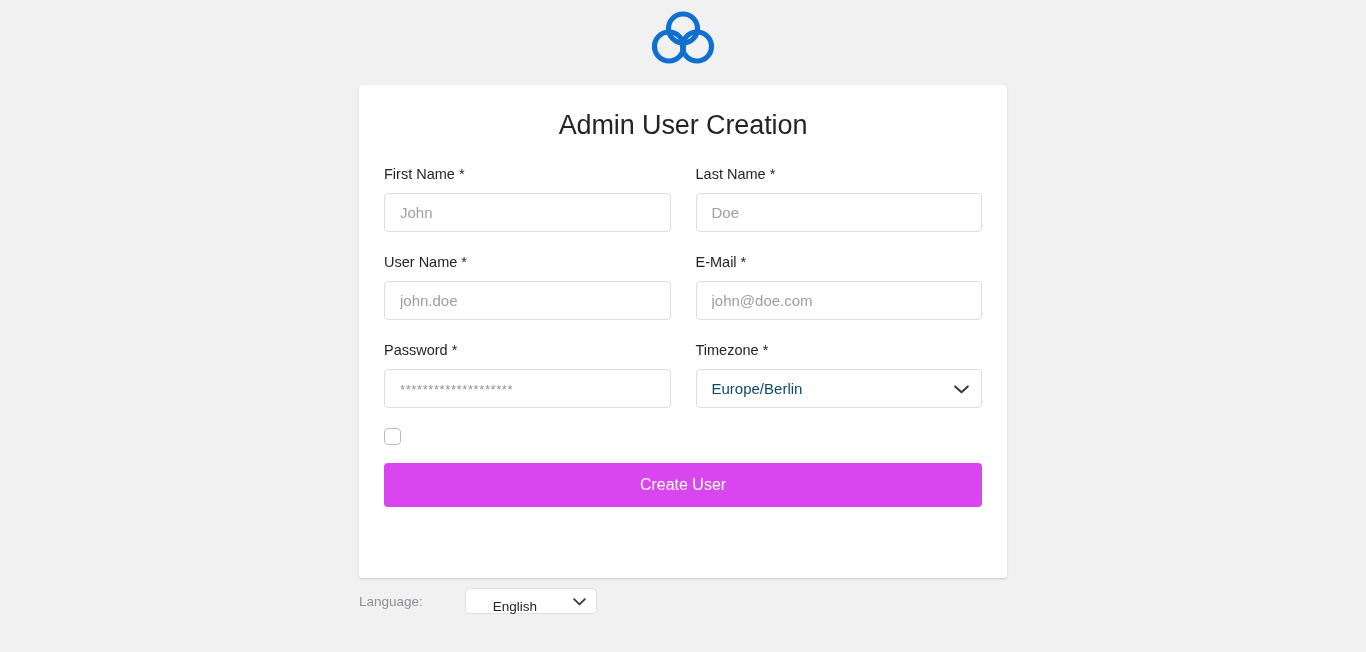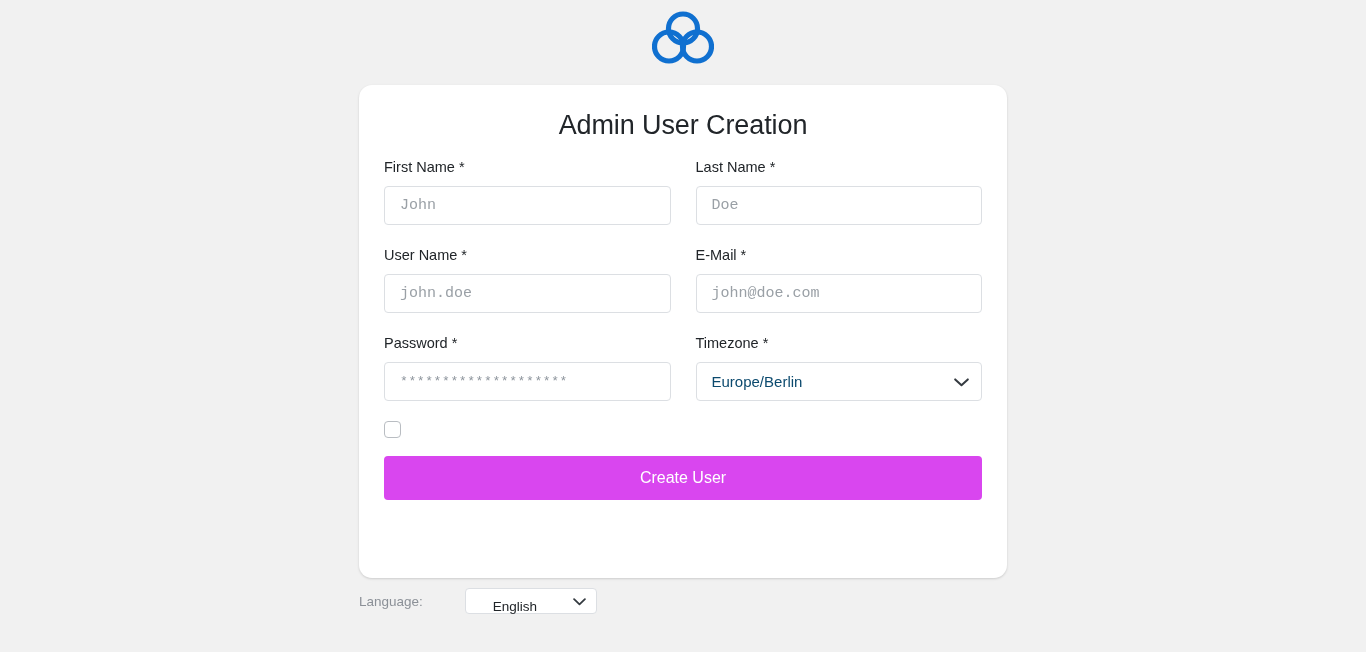--- a/index.html
+++ b/index.html
@@ -37,40 +37,40 @@
   }
 
   
   .card {
     position: absolute;
     left: 359px;
     top: 85px;
     width: 648px;
     height: 493px;
     background: #ffffff;
-    border-radius: 13px;
+    border-radius: 3px;
     box-shadow: 0 1px 3px rgba(0,0,0,0.10), 0 1px 2px rgba(0,0,0,0.06);
     box-sizing: border-box;
   }
 
   .card-title {
     margin: 0;
     padding-top: 25px;
     text-align: center;
     font-size: 27px;
     font-weight: normal;
     color: #212529;
     letter-spacing: -0.1px;
   }
 
   
   .form {
     position: absolute;
     left: 25px;
-    top: 74px;
+    top: 81px;
     width: 598px;
   }
 
   .grid {
     display: flex;
     flex-wrap: wrap;
   }
   .field {
     width: 50%;
     box-sizing: border-box;
@@ -87,21 +87,21 @@
     line-height: 1.2;
   }
 
   .input {
     display: block;
     width: 100%;
     box-sizing: border-box;
     height: 39px;
     padding: 0 15px;
     font-size: 15px;
-    font-family: Liberation Mono, monospace;
+    font-family: Liberation Sans, sans-serif;
     color: #212529;
     background: #ffffff;
     border: 1px solid #dcdfe3;
     border-radius: 4px;
     outline: none;
   }
   .input::placeholder {
     color: #9aa0a6;
     opacity: 1;
   }

